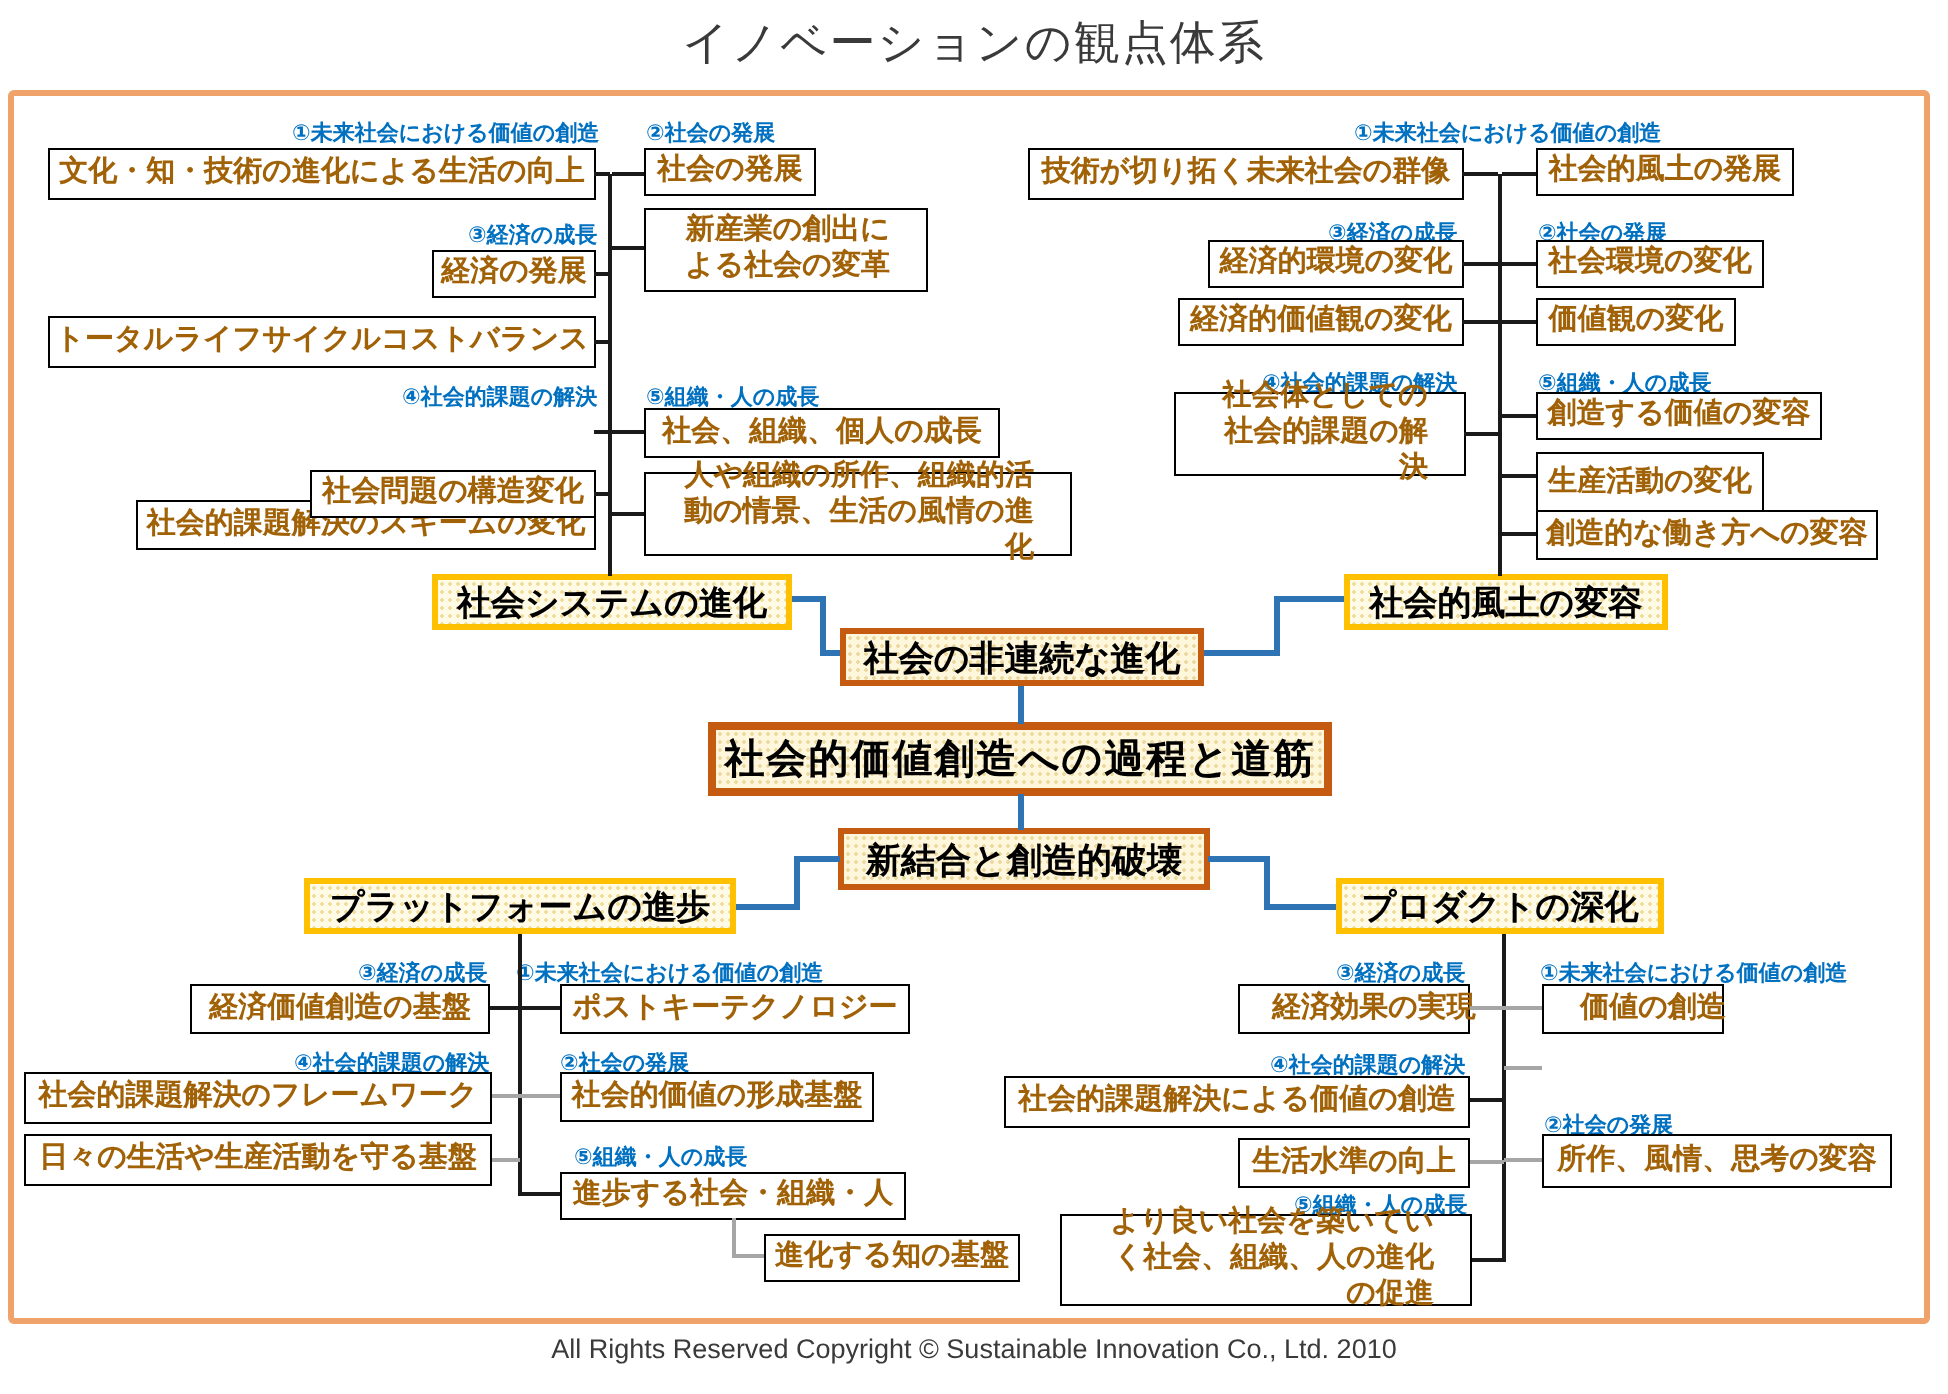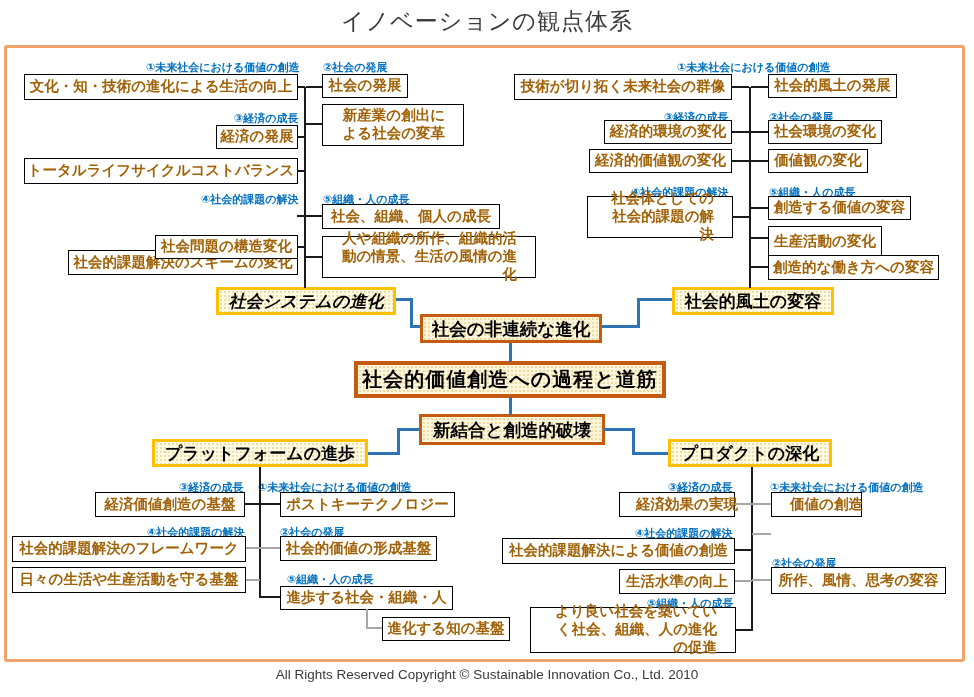--- a/index.html
+++ b/index.html
@@ -68,21 +68,21 @@
 
   <div class="abs box" style="left:24px;top:74px;width:274px;height:26px;">文化・知・技術の進化による生活の向上</div>
   <div class="abs box" style="left:322px;top:74px;width:86px;height:24px;">社会の発展</div>
   <div class="abs box wrap" style="left:322px;top:104px;width:142px;height:42px;">新産業の創出による社会の変革</div>
   <div class="abs box" style="left:216px;top:125px;width:82px;height:24px;">経済の発展</div>
   <div class="abs box" style="left:24px;top:158px;width:274px;height:26px;">トータルライフサイクルコストバランス</div>
   <div class="abs box" style="left:68px;top:204px;width:230px;height:25px;margin-top:46px;">社会的課題解決のスキームの変化</div>
   <div class="abs box" style="left:155px;top:235px;width:143px;height:24px;">社会問題の構造変化</div>
   <div class="abs box" style="left:322px;top:204px;width:178px;height:25px;">社会、組織、個人の成長</div>
   <div class="abs box wrap" style="left:322px;top:236px;width:214px;height:42px;">人や組織の所作、組織的活動の情景、生活の風情の進化</div>
-  <div class="abs hub" style="left:216px;top:287px;width:180px;height:28px;font-style:italic;">社会システムの進化</div>
+  <div class="abs hub" style="left:216px;top:287px;width:180px;height:28px;">社会システムの進化</div>
 
   <div class="abs ln" style="left:304px;top:87px;width:2px;height:201px;"></div>
   <div class="abs ln" style="left:297px;top:86px;width:8px;height:2px;"></div>
   <div class="abs ln" style="left:306px;top:86px;width:16px;height:2px;"></div>
   <div class="abs ln" style="left:306px;top:123px;width:16px;height:2px;"></div>
   <div class="abs ln" style="left:297px;top:136px;width:8px;height:2px;"></div>
   <div class="abs ln" style="left:297px;top:170px;width:8px;height:2px;"></div>
   <div class="abs ln" style="left:297px;top:215px;width:8px;height:2px;"></div>
   <div class="abs ln" style="left:306px;top:215px;width:16px;height:2px;"></div>
   <div class="abs ln" style="left:297px;top:246px;width:8px;height:2px;"></div>

